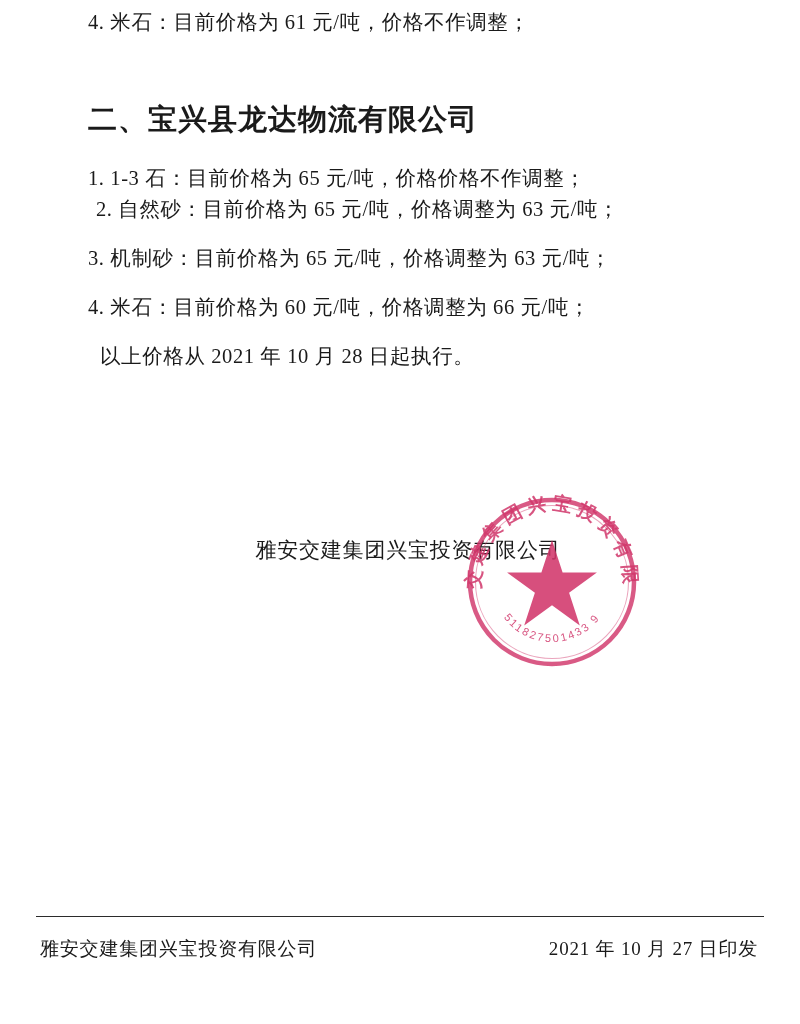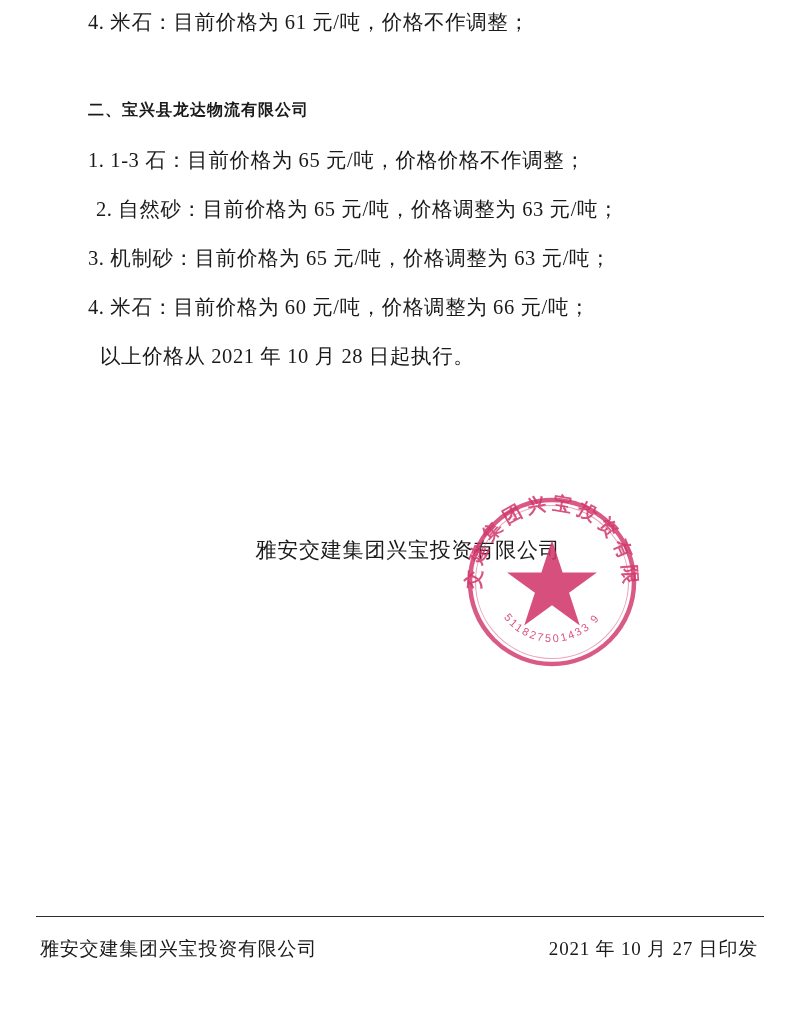--- a/index.html
+++ b/index.html
@@ -32,26 +32,26 @@
     line-height: 1.0;
     margin: 0;
     letter-spacing: 0.6px;
     white-space: nowrap;
   }
   .p-first { position: absolute; top: 12px; left: 0; }
   .section-head {
     position: absolute;
     top: 100px;
     left: 0;
-    font-size: 16px;
+    font-size: 29px;
     font-weight: bold;
     letter-spacing: 1px;
     white-space: nowrap;
   }
-  .p1 { position: absolute; top: 150px; left: 0; text-align: center; }
+  .p1 { position: absolute; top: 168px; left: 0; text-align: center; }
   .p2 { position: absolute; top: 199px; left: 8px; }
   .p3 { position: absolute; top: 248px; left: 0; }
   .p4 { position: absolute; top: 297px; left: 0; }
   .p5 { position: absolute; top: 346px; left: 12px; }
 
   .signature {
     position: absolute;
     top: 534px;
     left: 0;
     width: 640px;

